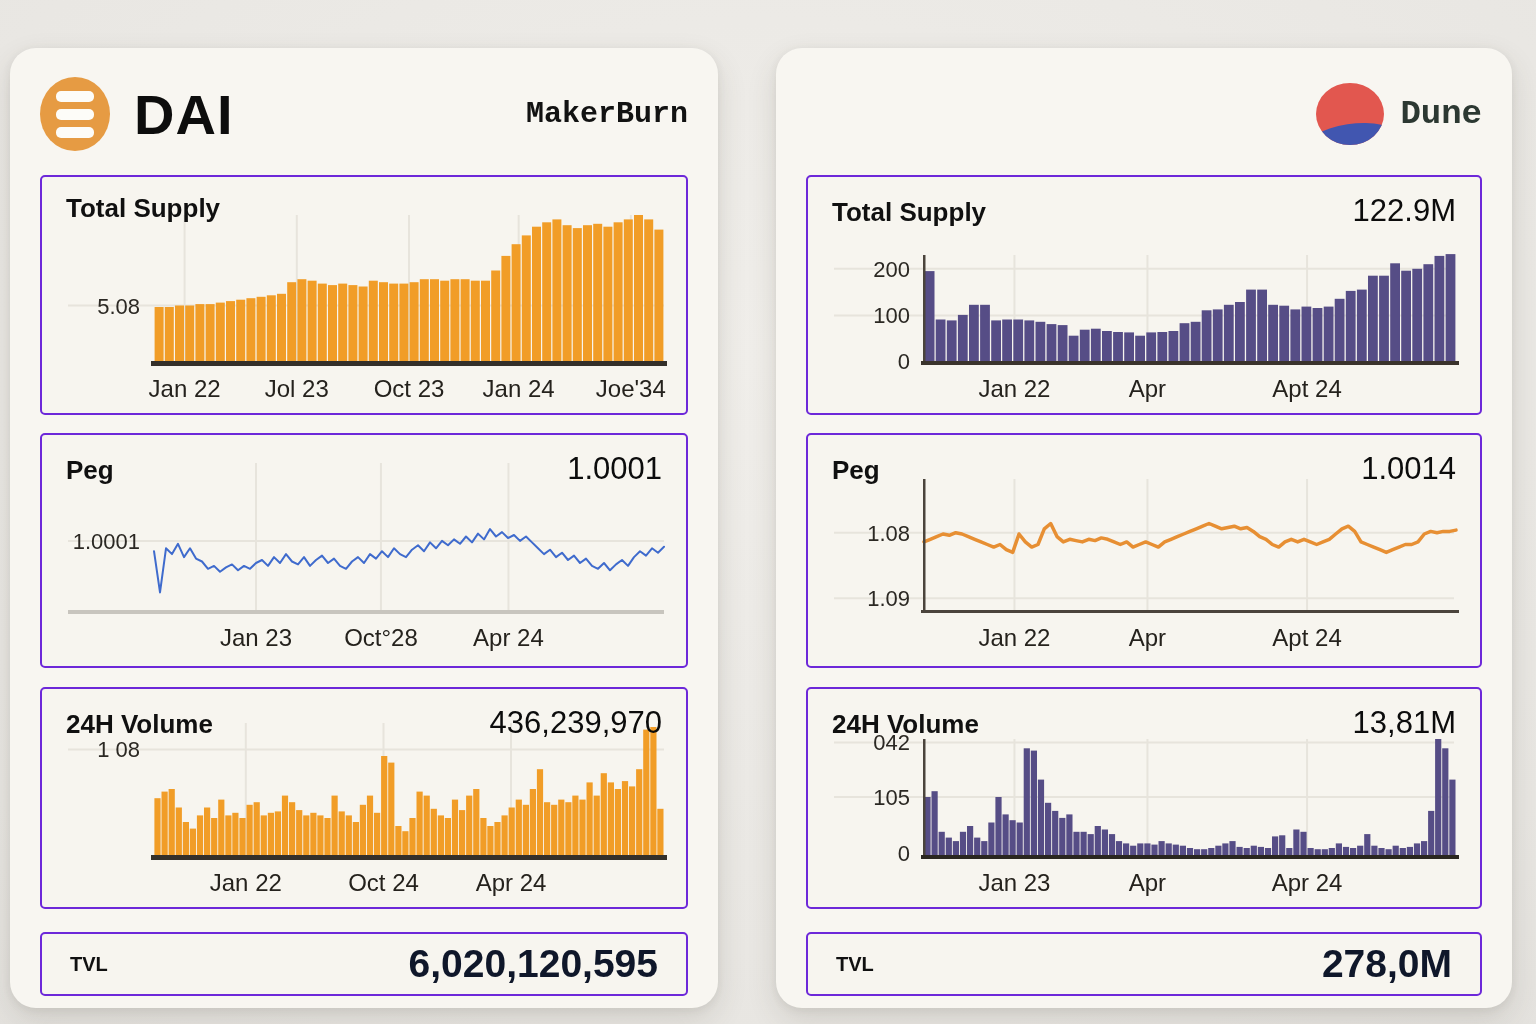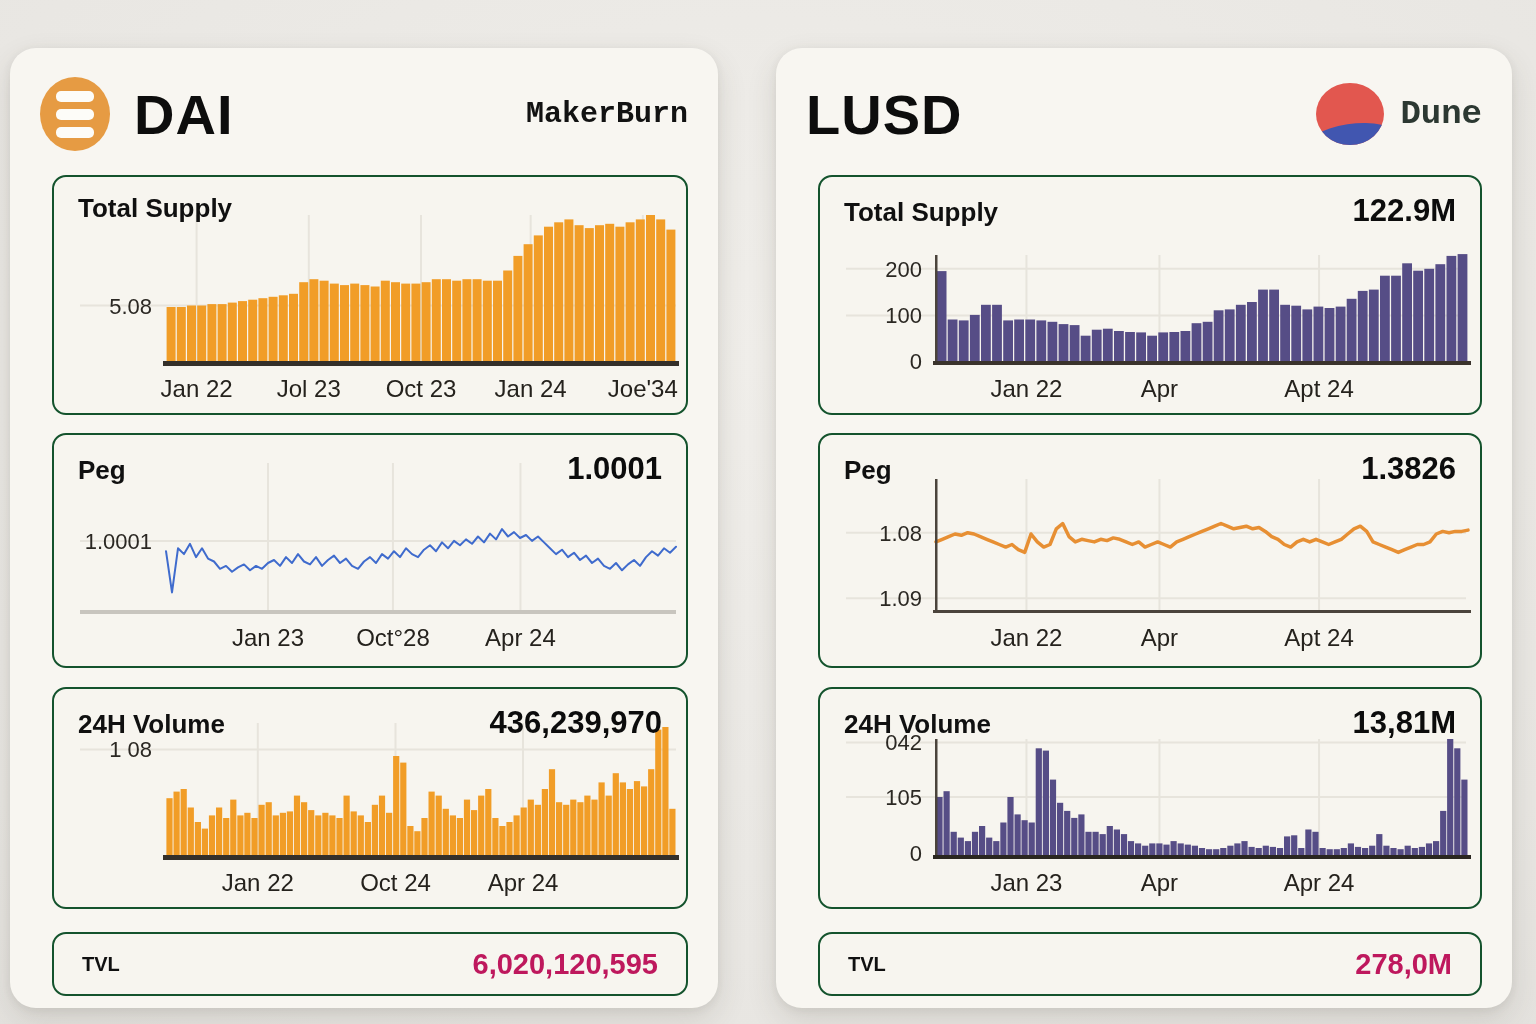--- a/index.html
+++ b/index.html
@@ -20,33 +20,33 @@
   .token-title{font-size:56px;font-weight:bold;color:#0d0d0d;margin:0;letter-spacing:1px;}
   .dai-logo{width:70px;height:74px;border-radius:50%;background:#e69b43;display:flex;
     flex-direction:column;justify-content:center;align-items:center;gap:7px;margin-right:24px;flex:0 0 auto;}
   .logo-stripe{width:38px;height:11px;background:#fdfcf8;border-radius:5px;}
   .source-group{margin-left:auto;display:flex;align-items:center;gap:16px;font-family:Liberation Mono, monospace;}
   .source-label{font-size:30px;font-weight:bold;color:#121212;}
   .card.lusd .source-label{font-size:34px;color:#2c3832;}
   .dune-logo{width:68px;height:62px;border-radius:50%;background:#e2574f;position:relative;overflow:hidden;flex:0 0 auto;}
   .dune-logo .wave{position:absolute;width:140%;height:64%;left:-20%;bottom:-30%;background:#4156b0;border-radius:50%;transform:rotate(-9deg);}
   .panel{
-    position:relative;background:#f7f5ef;border:2px solid #14532d;border-radius:14px;
-    box-sizing:border-box;overflow:hidden;margin-left:12px;
+    position:relative;background:#f7f5ef;border:2px solid #6d28d9;border-radius:5px;
+    box-sizing:border-box;overflow:hidden;
   }
   .p-supply{margin-top:17px;height:240px;}
   .p-peg{margin-top:18px;height:235px;}
   .p-volume{margin-top:19px;height:222px;}
   .p-tvl{margin-top:23px;height:64px;display:flex;align-items:center;justify-content:space-between;padding:0 28px;}
   .panel-head{position:absolute;left:24px;right:24px;top:16px;display:flex;justify-content:space-between;align-items:baseline;z-index:2;pointer-events:none;}
   .panel-title{font-size:26px;font-weight:bold;color:#101010;}
-  .panel-value{font-size:31px;font-weight:bold;color:#0c0c0c;}
+  .panel-value{font-size:31px;font-weight:normal;color:#0c0c0c;}
   .chart{position:absolute;left:20px;right:20px;top:14px;bottom:6px;z-index:1;}
   .tvl-label{font-size:20px;font-weight:bold;color:#101010;}
-  .tvl-value{font-size:29px;font-weight:bold;color:#be185d;}
+  .tvl-value{font-size:39px;font-weight:bold;color:#0f172a;}
   svg text{font-family:"Liberation Sans",sans-serif;font-weight:500;}
 </style>
 </head>
 <body>
 
 <div class="page">
 
   <section class="card dai">
     <header class="card-header">
       <span class="dai-logo">
@@ -242,21 +242,20 @@
     </div>
 
     <div class="panel p-tvl">
       <span class="tvl-label">TVL</span>
       <span class="tvl-value">6,020,120,595</span>
     </div>
   </section>
 
   <section class="card lusd">
     <header class="card-header">
-      <h1 class="token-title">LUSD</h1>
       <span class="source-group">
         <span class="dune-logo">
           <span class="wave"></span>
         </span>
         <span class="source-label">Dune</span>
       </span>
     </header>
 
     <div class="panel p-supply">
       <div class="panel-head">
@@ -324,21 +323,21 @@
             <text x="82" y="178" text-anchor="end" font-size="22" fill="#2b2823">0</text>
             <text x="186.44" y="206" text-anchor="middle" font-size="24" fill="#25221d">Jan 22</text>
             <text x="319.44" y="206" text-anchor="middle" font-size="24" fill="#25221d">Apr</text>
             <text x="479.03999999999996" y="206" text-anchor="middle" font-size="24" fill="#25221d">Apt 24</text>
           </svg></div>
     </div>
 
     <div class="panel p-peg">
       <div class="panel-head">
         <span class="panel-title">Peg</span>
-        <span class="panel-value">1.3826</span>
+        <span class="panel-value">1.0014</span>
       </div>
       <div class="chart"><svg width="632" height="211">
             <line x1="186.44" y1="30" x2="186.44" y2="161" stroke="#e7e4dc" stroke-width="2"></line>
             <line x1="319.44" y1="30" x2="319.44" y2="161" stroke="#e7e4dc" stroke-width="2"></line>
             <line x1="479.03999999999996" y1="30" x2="479.03999999999996" y2="161" stroke="#e7e4dc" stroke-width="2"></line>
             <line x1="6" y1="83.71000000000001" x2="626" y2="83.71000000000001" stroke="#e7e4dc" stroke-width="2"></line>
             <line x1="6" y1="149.21" x2="626" y2="149.21" stroke="#e7e4dc" stroke-width="2"></line>
             <polyline points="96.0,92.9 102.3,90.3 108.7,87.6 115.0,85.0 121.3,86.3 127.7,83.7 134.0,85.0 140.3,87.6 146.7,90.3 153.0,92.9 159.3,95.5 165.7,98.1 172.0,95.5 178.3,100.7 184.7,103.4 191.0,85.0 197.3,92.9 203.7,98.1 210.0,95.5 216.3,79.8 222.7,74.5 229.0,87.6 235.3,92.9 241.7,90.3 248.0,91.6 254.3,92.9 260.7,90.3 267.0,91.6 273.3,88.9 279.7,90.3 286.0,92.9 292.3,95.5 298.7,92.9 305.0,98.1 311.3,95.5 317.7,92.9 324.0,95.5 330.3,98.1 336.7,92.9 343.0,90.3 349.3,87.6 355.7,85.0 362.0,82.4 368.3,79.8 374.7,77.2 381.0,74.5 387.3,77.2 393.7,79.8 400.0,78.5 406.3,77.2 412.7,79.8 419.0,78.5 425.3,82.4 431.7,87.6 438.0,90.3 444.3,95.5 450.7,98.1 457.0,92.9 463.3,90.3 469.7,92.9 476.0,90.3 482.3,92.9 488.7,95.5 495.0,92.9 501.3,90.3 507.7,85.0 514.0,79.8 520.3,77.2 526.7,82.4 533.0,92.9 539.3,95.5 545.7,98.1 552.0,100.7 558.3,103.4 564.7,100.7 571.0,98.1 577.3,95.5 583.7,95.5 590.0,92.9 596.3,85.0 602.7,82.4 609.0,83.7 615.3,82.4 621.7,82.4 628.0,81.1" fill="none" stroke="#e78f33" stroke-width="3.5" stroke-linejoin="round" stroke-linecap="round"></polyline>
             <rect x="93" y="161" width="538" height="3" fill="#4b443c"></rect>
             <rect x="95" y="30" width="2.5" height="131" fill="#4b443c"></rect>

